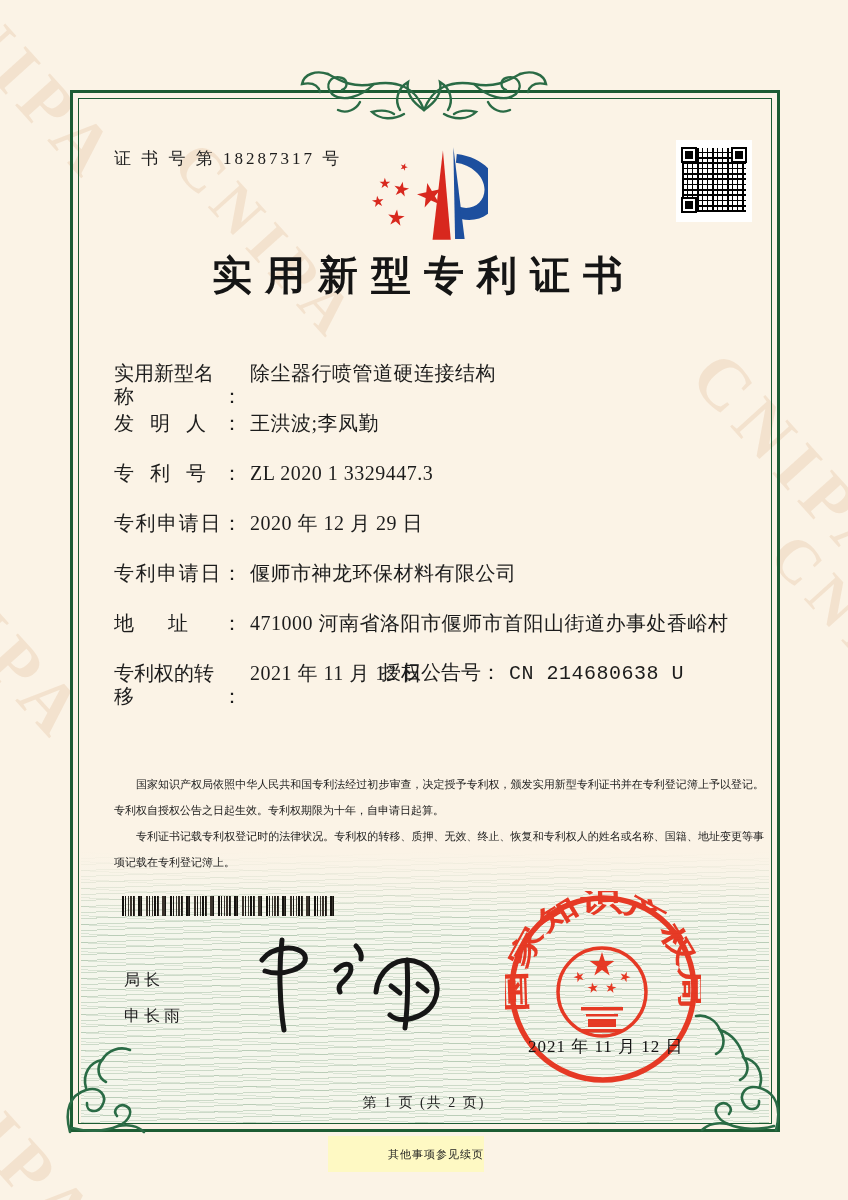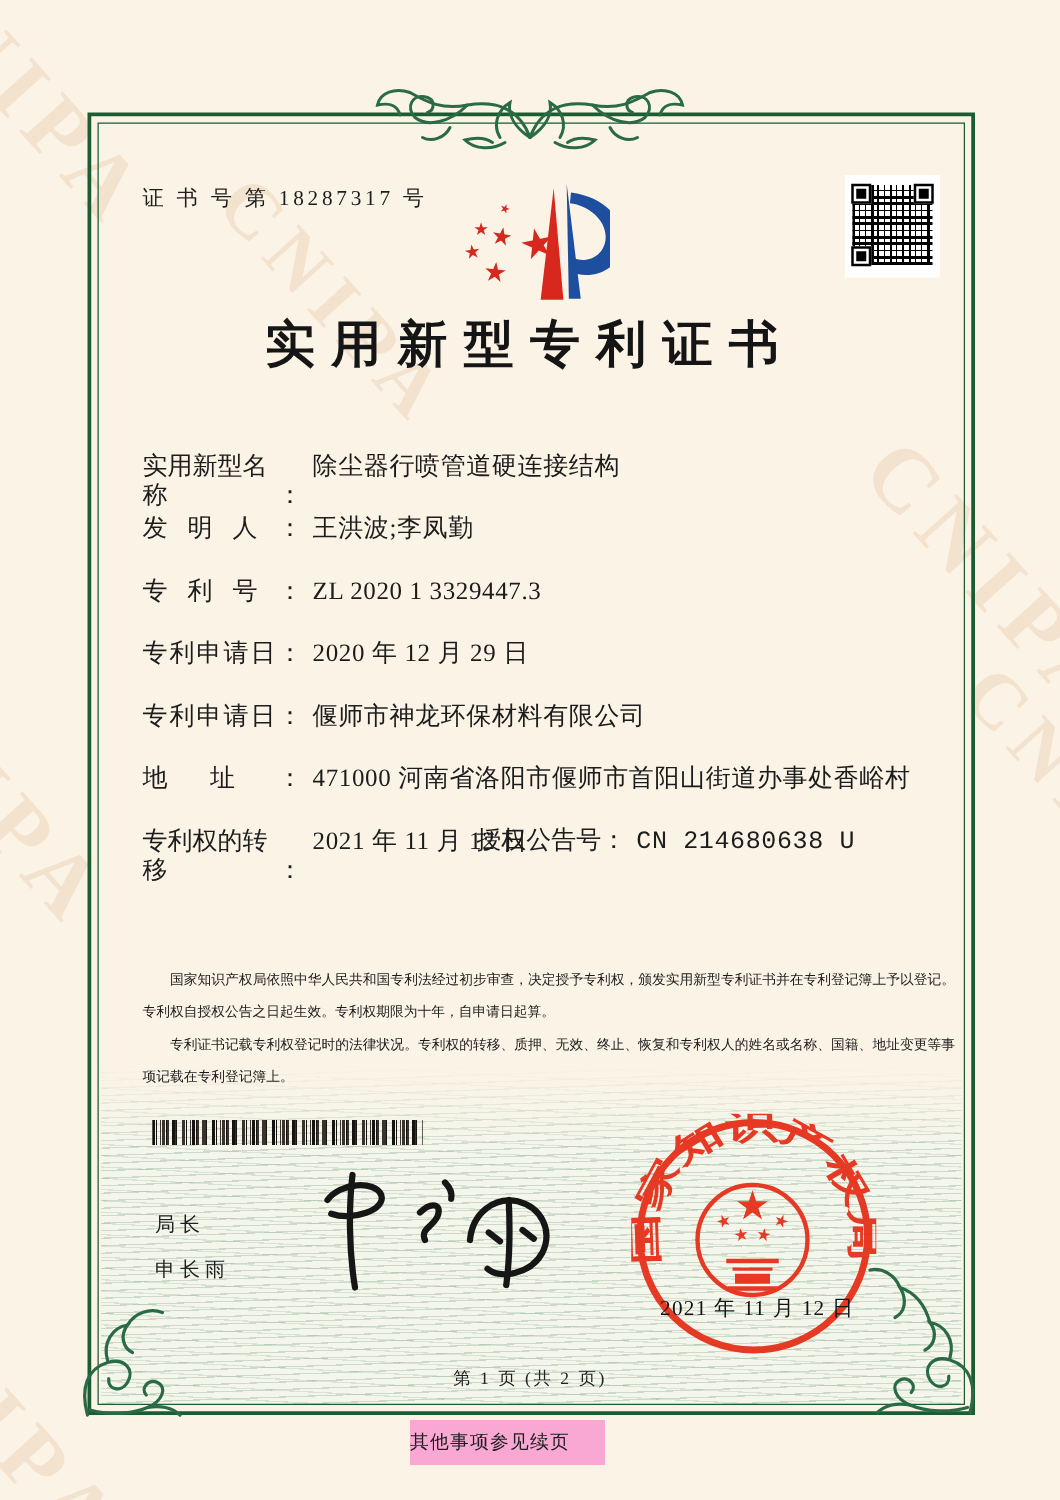--- a/index.html
+++ b/index.html
@@ -65,21 +65,21 @@
   .officer{position:absolute;left:124px;top:970px;font-family:"Liberation Sans","DejaVu Sans",sans-serif;
     font-size:16px;letter-spacing:4px;color:#202020;}
   .officer div{margin-bottom:15px;}
   .signature{position:absolute;left:248px;top:930px;}
   .seal{position:absolute;left:505px;top:891px;opacity:.95;}
   .seal-date{position:absolute;left:528px;top:1035px;width:150px;font-size:17px;
     letter-spacing:1px;color:#141414;z-index:3;white-space:nowrap;}
   .page-footer{position:absolute;left:0;right:0;top:1094px;text-align:center;
     font-size:14px;letter-spacing:2px;color:#222;}
   .cont-box{position:absolute;left:328px;top:1136px;width:156px;height:36px;
-    background:#f9a8d4;text-align:left;line-height:36px;font-size:15px;
+    background:#fef9c3;text-align:right;line-height:36px;font-size:11px;
     letter-spacing:1px;color:#1c1c1c;}
   .flourish{position:absolute;}
   .ornament{position:absolute;left:292px;top:58px;}
 </style>
 </head>
 <body>
 
 <svg width="0" height="0" style="position:absolute" aria-hidden="true">
   <defs>
     <path id="star" d="M0,-1 0.588,0.809 -0.951,-0.309 0.951,-0.309 -0.588,0.809 Z"></path>

